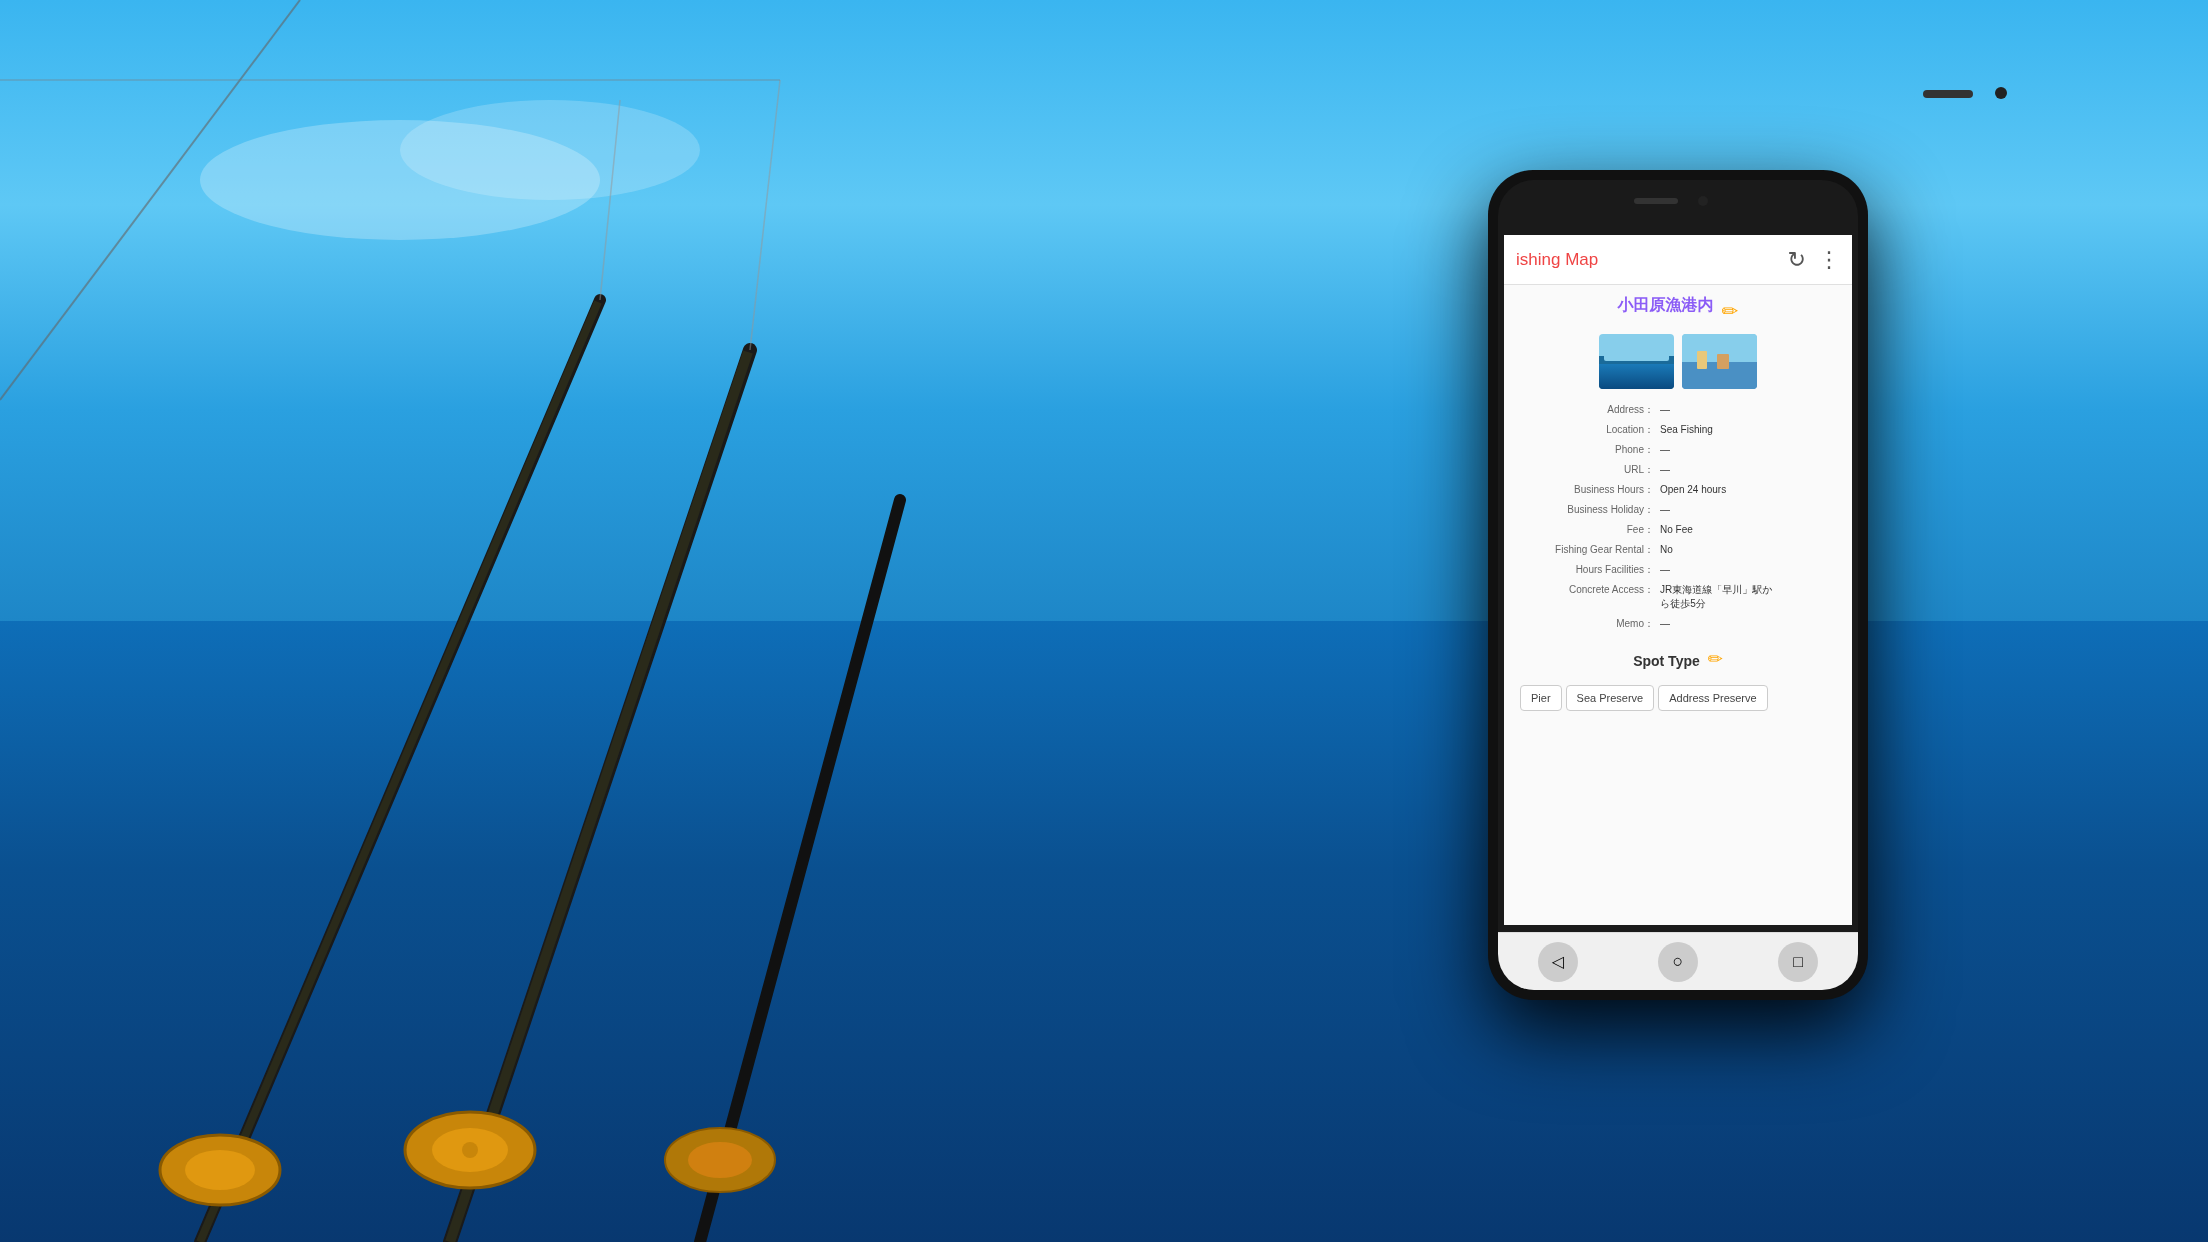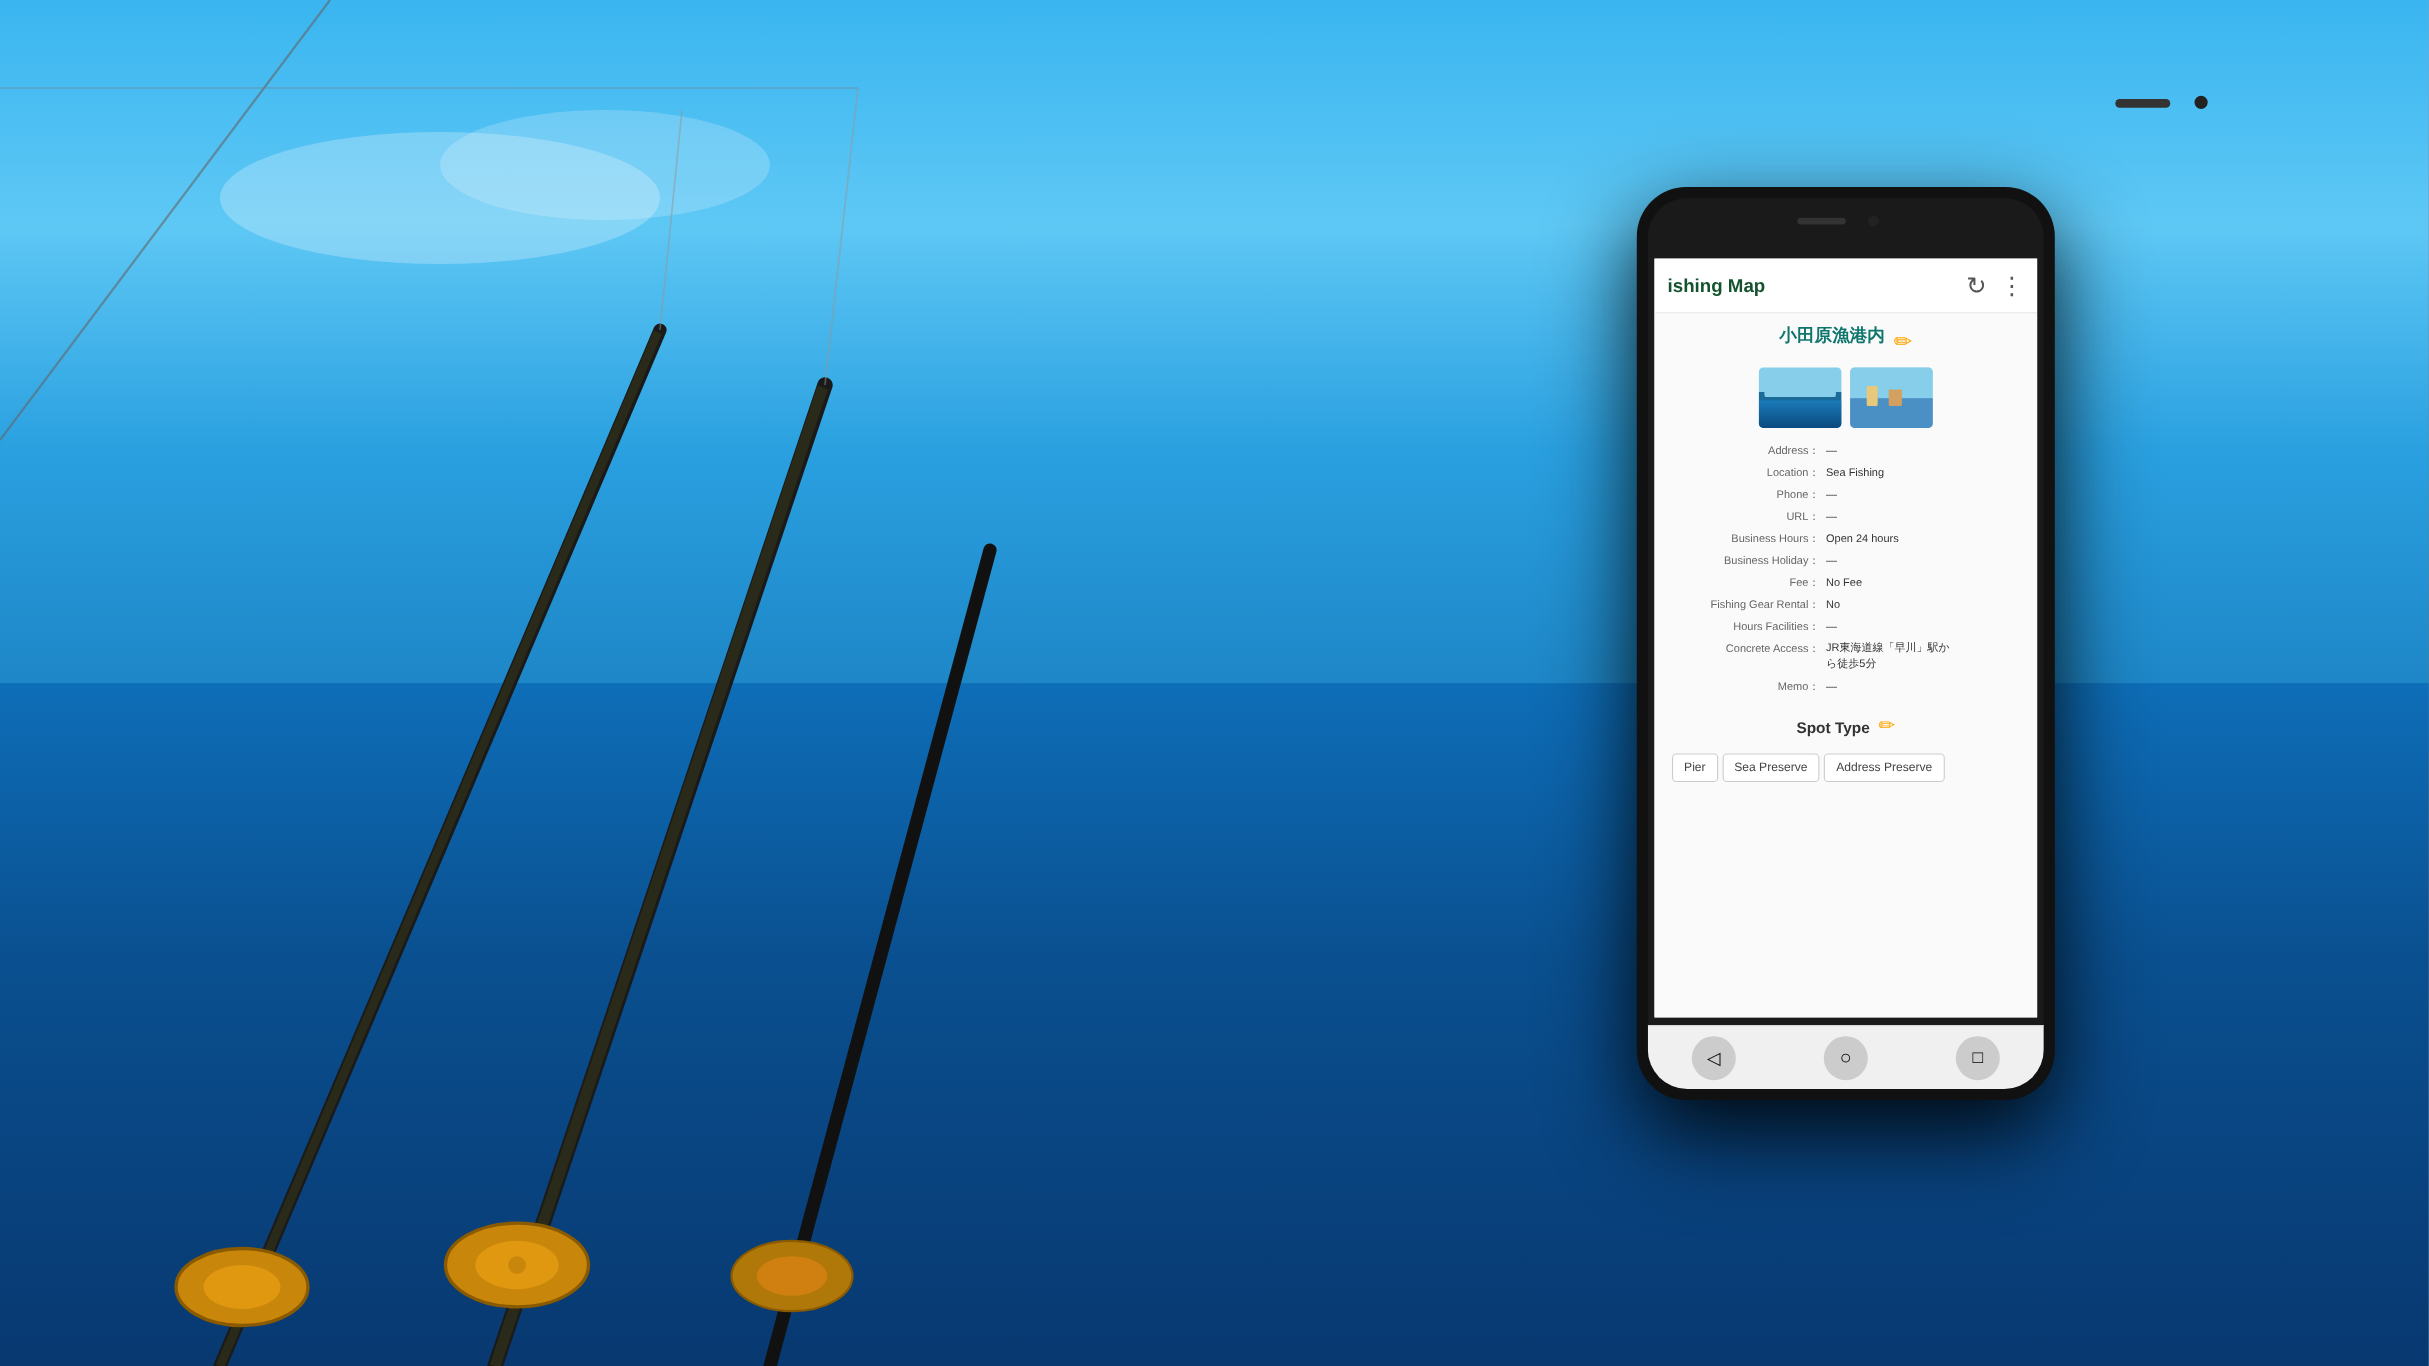--- a/index.html
+++ b/index.html
@@ -273,36 +273,36 @@
       background: white;
       height: 50px;
       display: flex;
       align-items: center;
       padding: 0 12px;
       border-bottom: 1px solid #e0e0e0;
     }
 
     .detail-title {
       font-size: 17px;
-      font-weight: 700;
-      color: #14532d;
+      font-weight: 400;
+      color: #ef4444;
       flex: 1;
     }
 
     .detail-content {
       padding: 10px 16px;
       overflow-y: auto;
       height: calc(100% - 50px);
       background: #fafafa;
     }
 
     .spot-name {
       font-size: 16px;
       font-weight: bold;
-      color: #0f766e;
+      color: #8b5cf6;
       text-align: center;
       margin-bottom: 10px;
     }
 
     .spot-images {
       display: flex;
       gap: 8px;
       justify-content: center;
       margin-bottom: 14px;
     }

